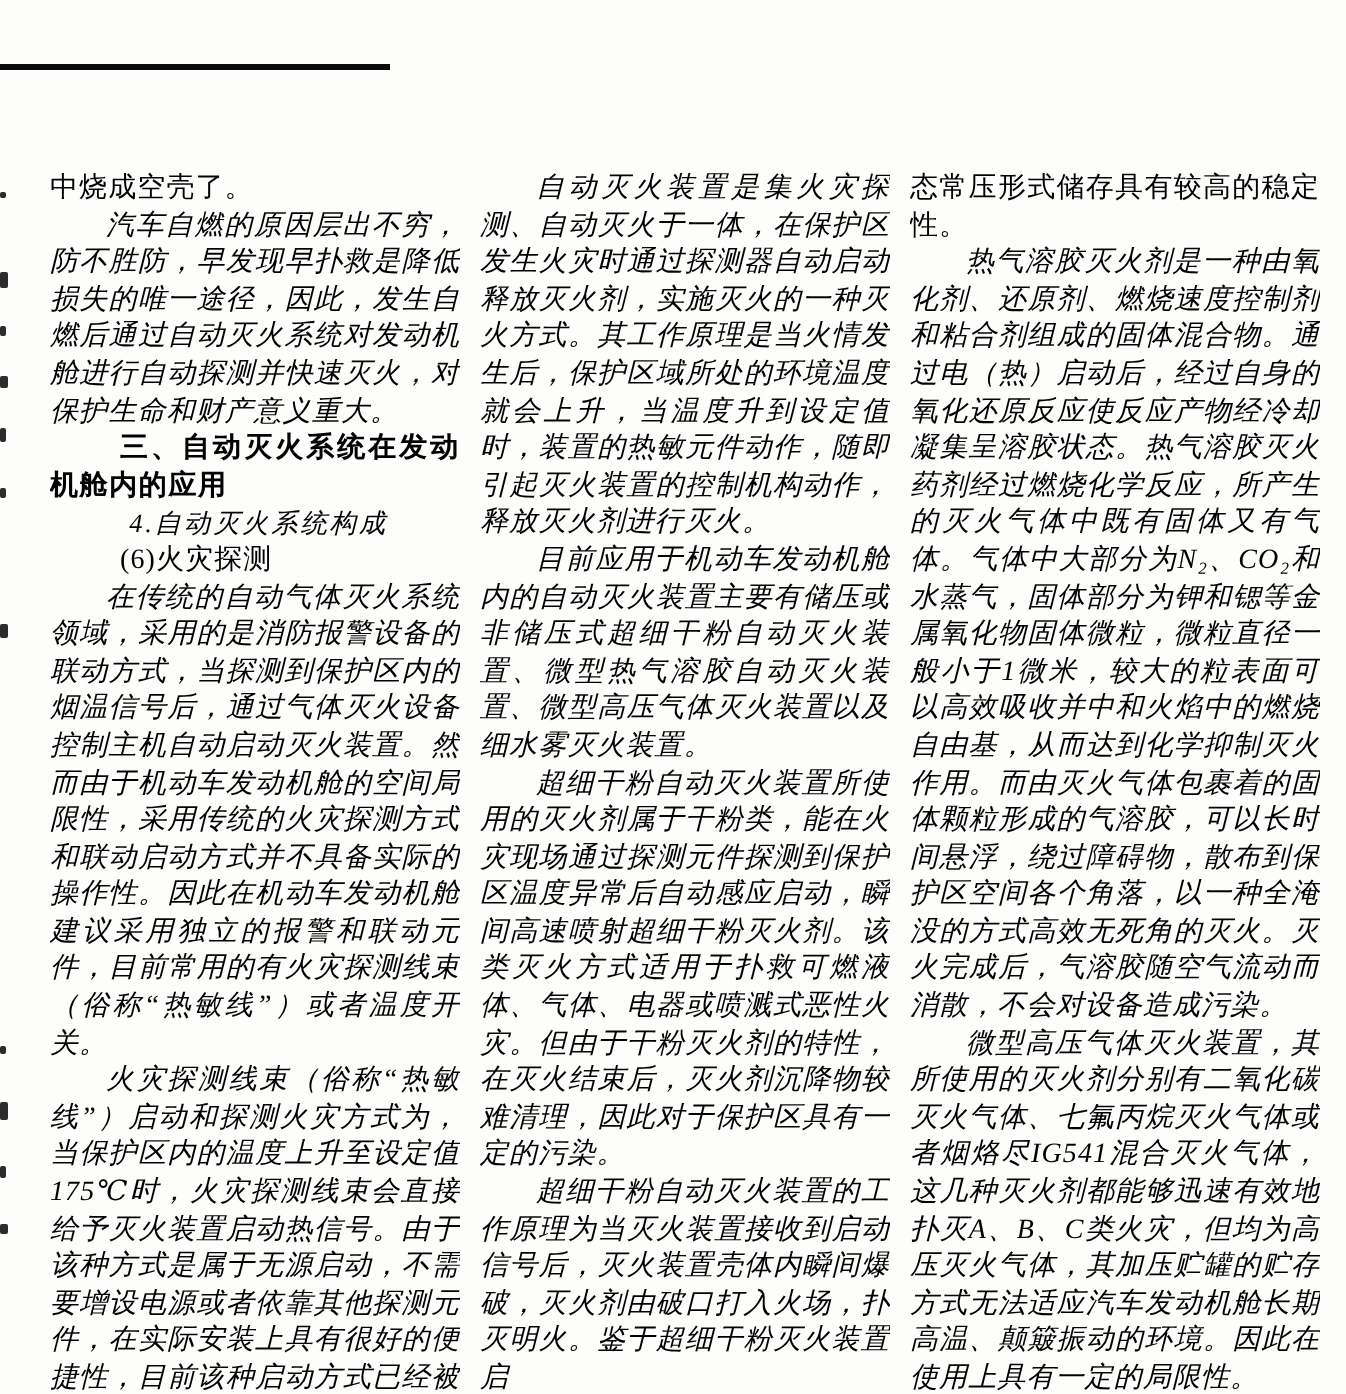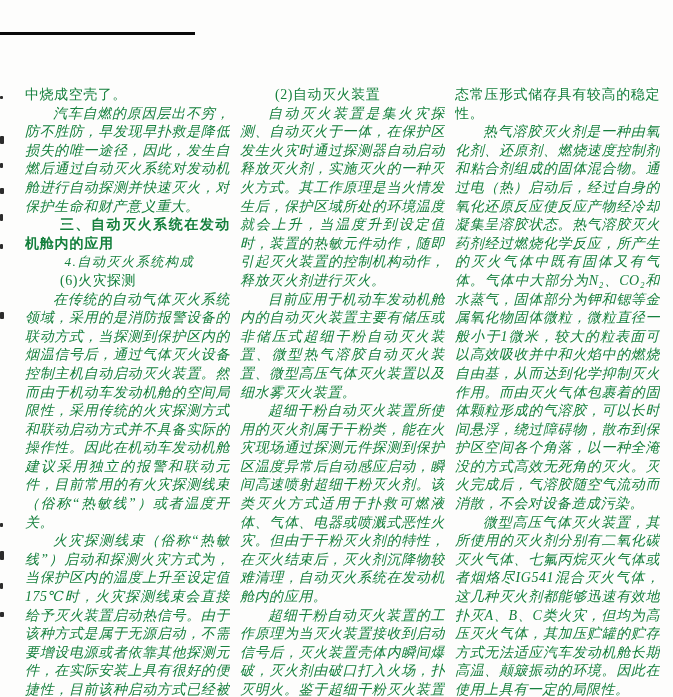--- a/index.html
+++ b/index.html
@@ -77,21 +77,21 @@
     height: 611px;
     overflow: hidden;
     text-align: justify;
     text-justify: inter-character;
   }
   .col p {
     margin: 0;
     font-size: 14px;
     line-height: 18.6px;
     letter-spacing: 0.55px;
-    color: #15803d;
+    color: #000000;
   }
   .col p.cont { text-indent: 0; }
   .col p.para { text-indent: 2em; font-style: italic; }
   .col p.item { text-indent: 2.5em; }
   .col p.heading {
     text-indent: 2.5em;
     font-weight: bold;
     letter-spacing: 0.8px;
   }
   .col p.sub {
@@ -144,24 +144,23 @@
       <p class="cont">中烧成空壳了。</p>
       <p class="para">汽车自燃的原因层出不穷，防不胜防，早发现早扑救是降低损失的唯一途径，因此，发生自燃后通过自动灭火系统对发动机舱进行自动探测并快速灭火，对保护生命和财产意义重大。</p>
       <p class="heading">三、自动灭火系统在发动机舱内的应用</p>
       <p class="sub">4.自动灭火系统构成</p>
       <p class="item">(6)火灾探测</p>
       <p class="para">在传统的自动气体灭火系统领域，采用的是消防报警设备的联动方式，当探测到保护区内的烟温信号后，通过气体灭火设备控制主机自动启动灭火装置。然而由于机动车发动机舱的空间局限性，采用传统的火灾探测方式和联动启动方式并不具备实际的操作性。因此在机动车发动机舱建议采用独立的报警和联动元件，目前常用的有火灾探测线束（俗称“热敏线”）或者温度开关。</p>
       <p class="para">火灾探测线束（俗称“热敏线”）启动和探测火灾方式为，当保护区内的温度上升至设定值175℃时，火灾探测线束会直接给予灭火装置启动热信号。由于该种方式是属于无源启动，不需要增设电源或者依靠其他探测元件，在实际安装上具有很好的便捷性，目前该种启动方式已经被普遍应用。</p>
     </div>
 
     <div class="col">
-      <p class="item">(2)自动灭火装置</p>
       <p class="para">自动灭火装置是集火灾探测、自动灭火于一体，在保护区发生火灾时通过探测器自动启动释放灭火剂，实施灭火的一种灭火方式。其工作原理是当火情发生后，保护区域所处的环境温度就会上升，当温度升到设定值时，装置的热敏元件动作，随即引起灭火装置的控制机构动作，释放灭火剂进行灭火。</p>
       <p class="para">目前应用于机动车发动机舱内的自动灭火装置主要有储压或非储压式超细干粉自动灭火装置、微型热气溶胶自动灭火装置、微型高压气体灭火装置以及细水雾灭火装置。</p>
-      <p class="para">超细干粉自动灭火装置所使用的灭火剂属于干粉类，能在火灾现场通过探测元件探测到保护区温度异常后自动感应启动，瞬间高速喷射超细干粉灭火剂。该类灭火方式适用于扑救可燃液体、气体、电器或喷溅式恶性火灾。但由于干粉灭火剂的特性，在灭火结束后，灭火剂沉降物较难清理，自动灭火系统在发动机舱内的应用。</p>
+      <p class="para">超细干粉自动灭火装置所使用的灭火剂属于干粉类，能在火灾现场通过探测元件探测到保护区温度异常后自动感应启动，瞬间高速喷射超细干粉灭火剂。该类灭火方式适用于扑救可燃液体、气体、电器或喷溅式恶性火灾。但由于干粉灭火剂的特性，在灭火结束后，灭火剂沉降物较难清理，因此对于保护区具有一定的污染。</p>
       <p class="para">超细干粉自动灭火装置的工作原理为当灭火装置接收到启动信号后，灭火装置壳体内瞬间爆破，灭火剂由破口打入火场，扑灭明火。鉴于超细干粉灭火装置启</p>
     </div>
 
     <div class="col">
       <p class="cont">态常压形式储存具有较高的稳定性。</p>
       <p class="para">热气溶胶灭火剂是一种由氧化剂、还原剂、燃烧速度控制剂和粘合剂组成的固体混合物。通过电（热）启动后，经过自身的氧化还原反应使反应产物经冷却凝集呈溶胶状态。热气溶胶灭火药剂经过燃烧化学反应，所产生的灭火气体中既有固体又有气体。气体中大部分为N₂、CO₂和水蒸气，固体部分为钾和锶等金属氧化物固体微粒，微粒直径一般小于1微米，较大的粒表面可以高效吸收并中和火焰中的燃烧自由基，从而达到化学抑制灭火作用。而由灭火气体包裹着的固体颗粒形成的气溶胶，可以长时间悬浮，绕过障碍物，散布到保护区空间各个角落，以一种全淹没的方式高效无死角的灭火。灭火完成后，气溶胶随空气流动而消散，不会对设备造成污染。</p>
       <p class="para">微型高压气体灭火装置，其所使用的灭火剂分别有二氧化碳灭火气体、七氟丙烷灭火气体或者烟烙尽IG541混合灭火气体，这几种灭火剂都能够迅速有效地扑灭A、B、C类火灾，但均为高压灭火气体，其加压贮罐的贮存方式无法适应汽车发动机舱长期高温、颠簸振动的环境。因此在使用上具有一定的局限性。</p>
     </div>
 
   </div>

